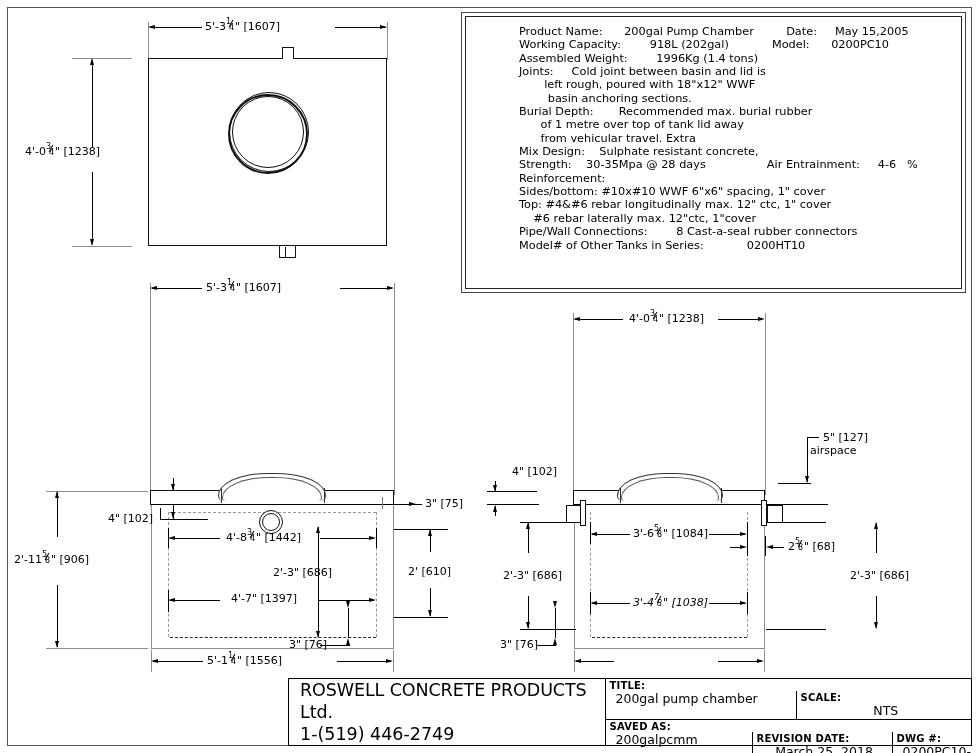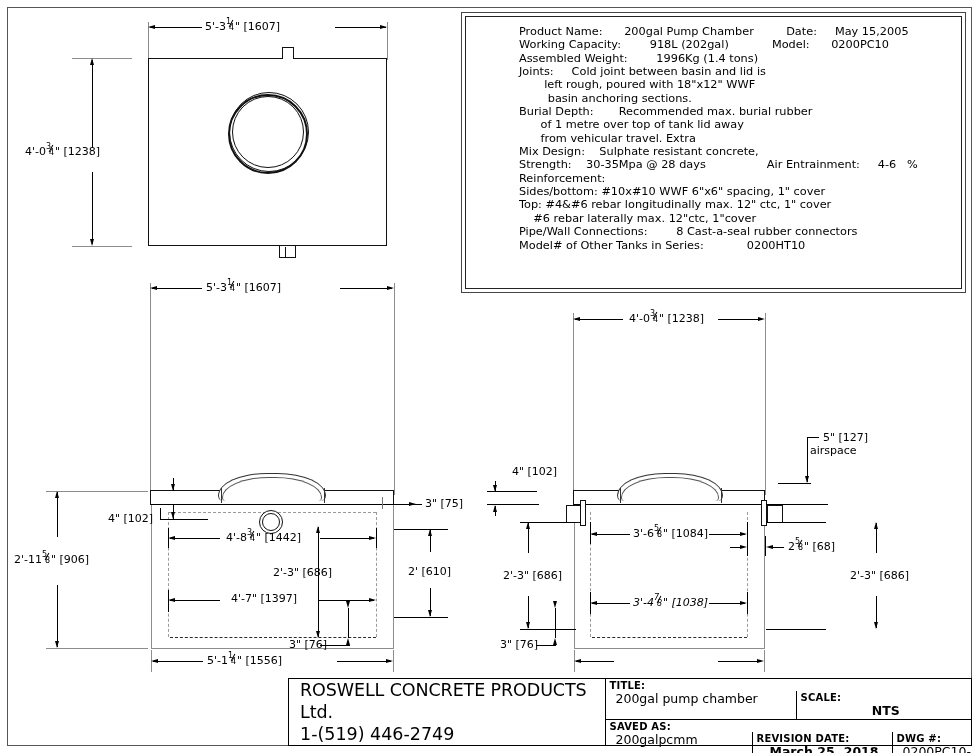--- a/index.html
+++ b/index.html
@@ -67,21 +67,21 @@
   }
   .tb-company .c1{font-size:17.5px;line-height:22px;letter-spacing:-0.1px;}
   .tb-company .c2{font-size:17.5px;line-height:22px;}
   .tb-right{flex:1;display:flex;flex-direction:column;}
   .tb-row{flex:1;display:flex;}
   .tb-row.top{border-bottom:1px solid #000;}
   .tb-cell{box-sizing:border-box;position:relative;padding:2px 0 0 4px;}
   .tb-cell + .tb-cell{border-left:1px solid #000;margin-top:12px;}
   .tb-cap{font-size:10px;font-weight:bold;letter-spacing:.2px;display:block;line-height:9px;}
   .tb-val{font-size:12.5px;display:block;line-height:17px;padding-left:6px;}
-  .tb-val.center{text-align:center;padding-left:0;font-weight:bold;}
+  .tb-val.center{text-align:center;padding-left:0;}
   .w-title{width:190px;}
   .w-scale{flex:1;}
   .w-saved{width:146px;}
   .w-rev{width:140px;}
   .w-dwg{flex:1;}
   
   .frac{display:inline-block;position:relative;width:9px;height:11px;vertical-align:-1px;}
   .frac .n{position:absolute;left:0;top:-4px;font-size:8px;}
   .frac .b{position:absolute;left:1px;top:3px;width:8px;height:1px;background:#000;transform:rotate(-62deg);}
   .frac .d{position:absolute;left:3px;top:2px;font-size:8px;}

